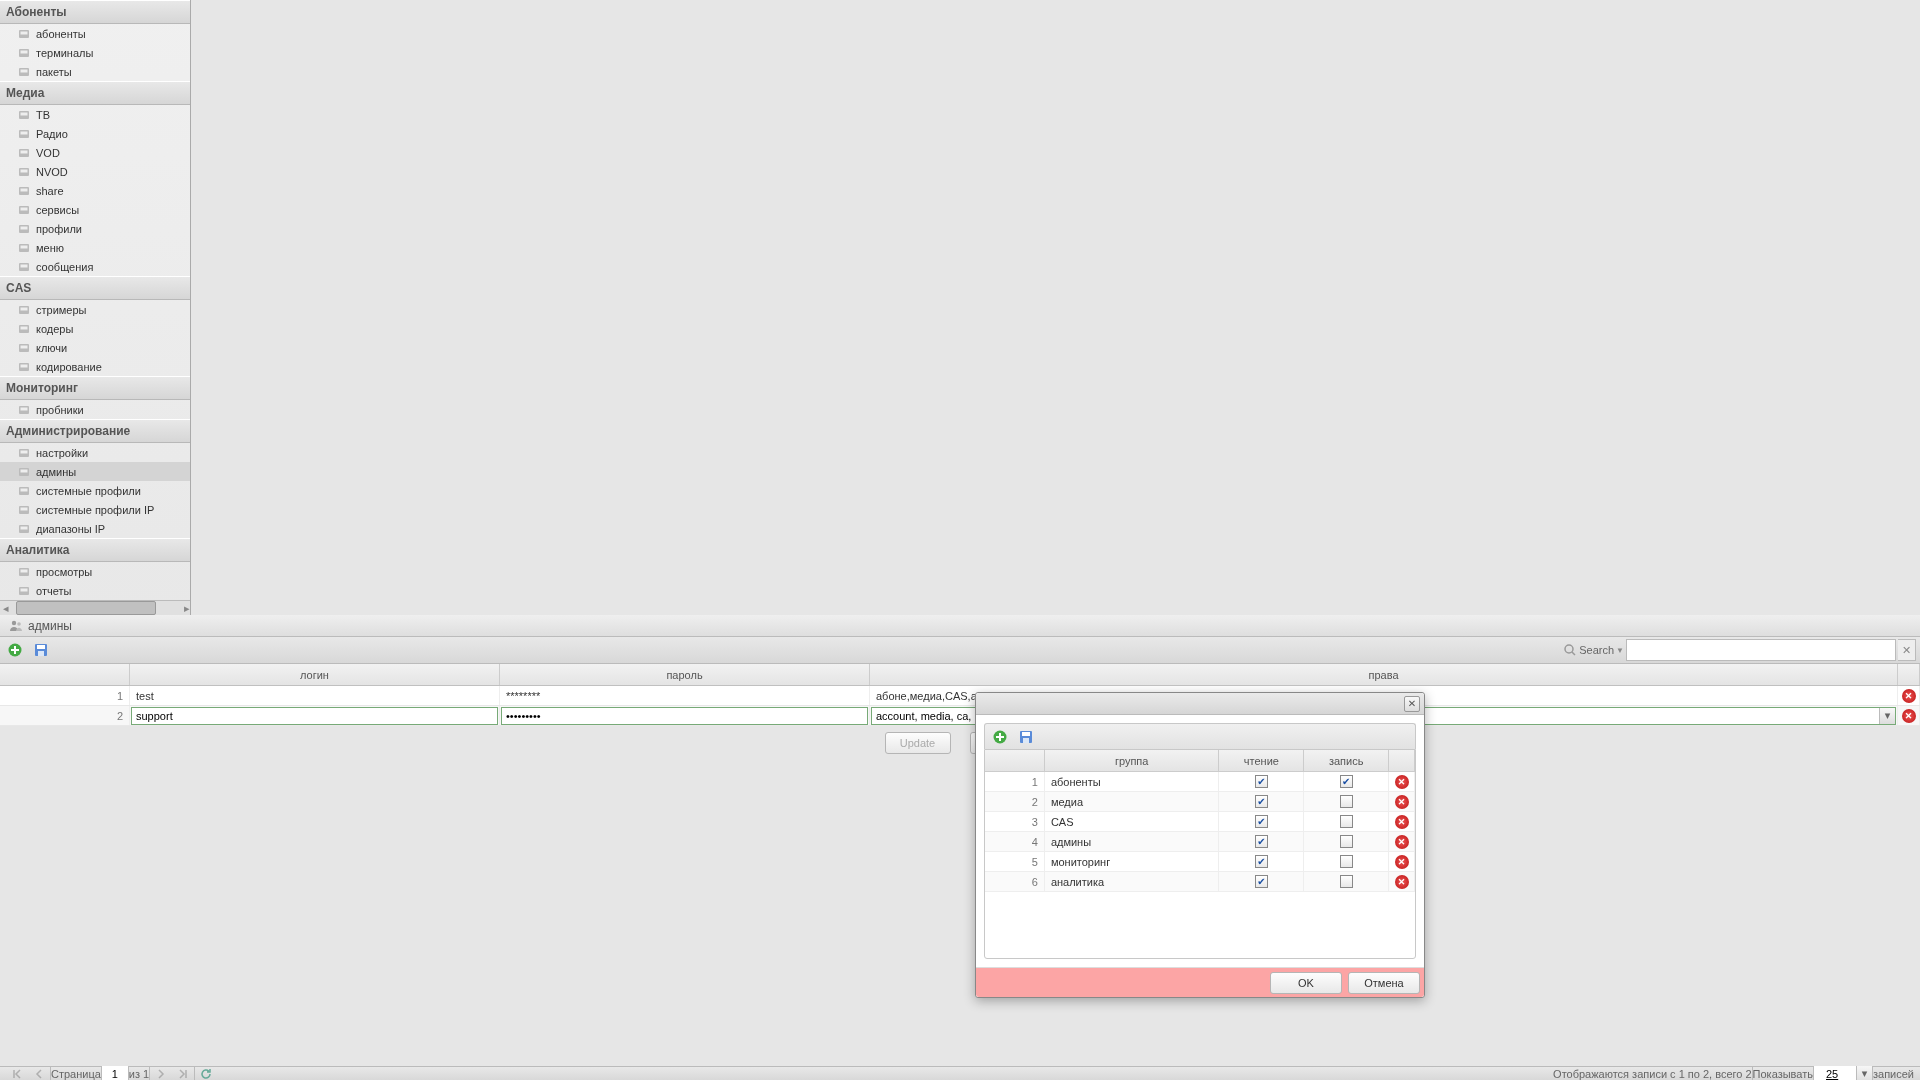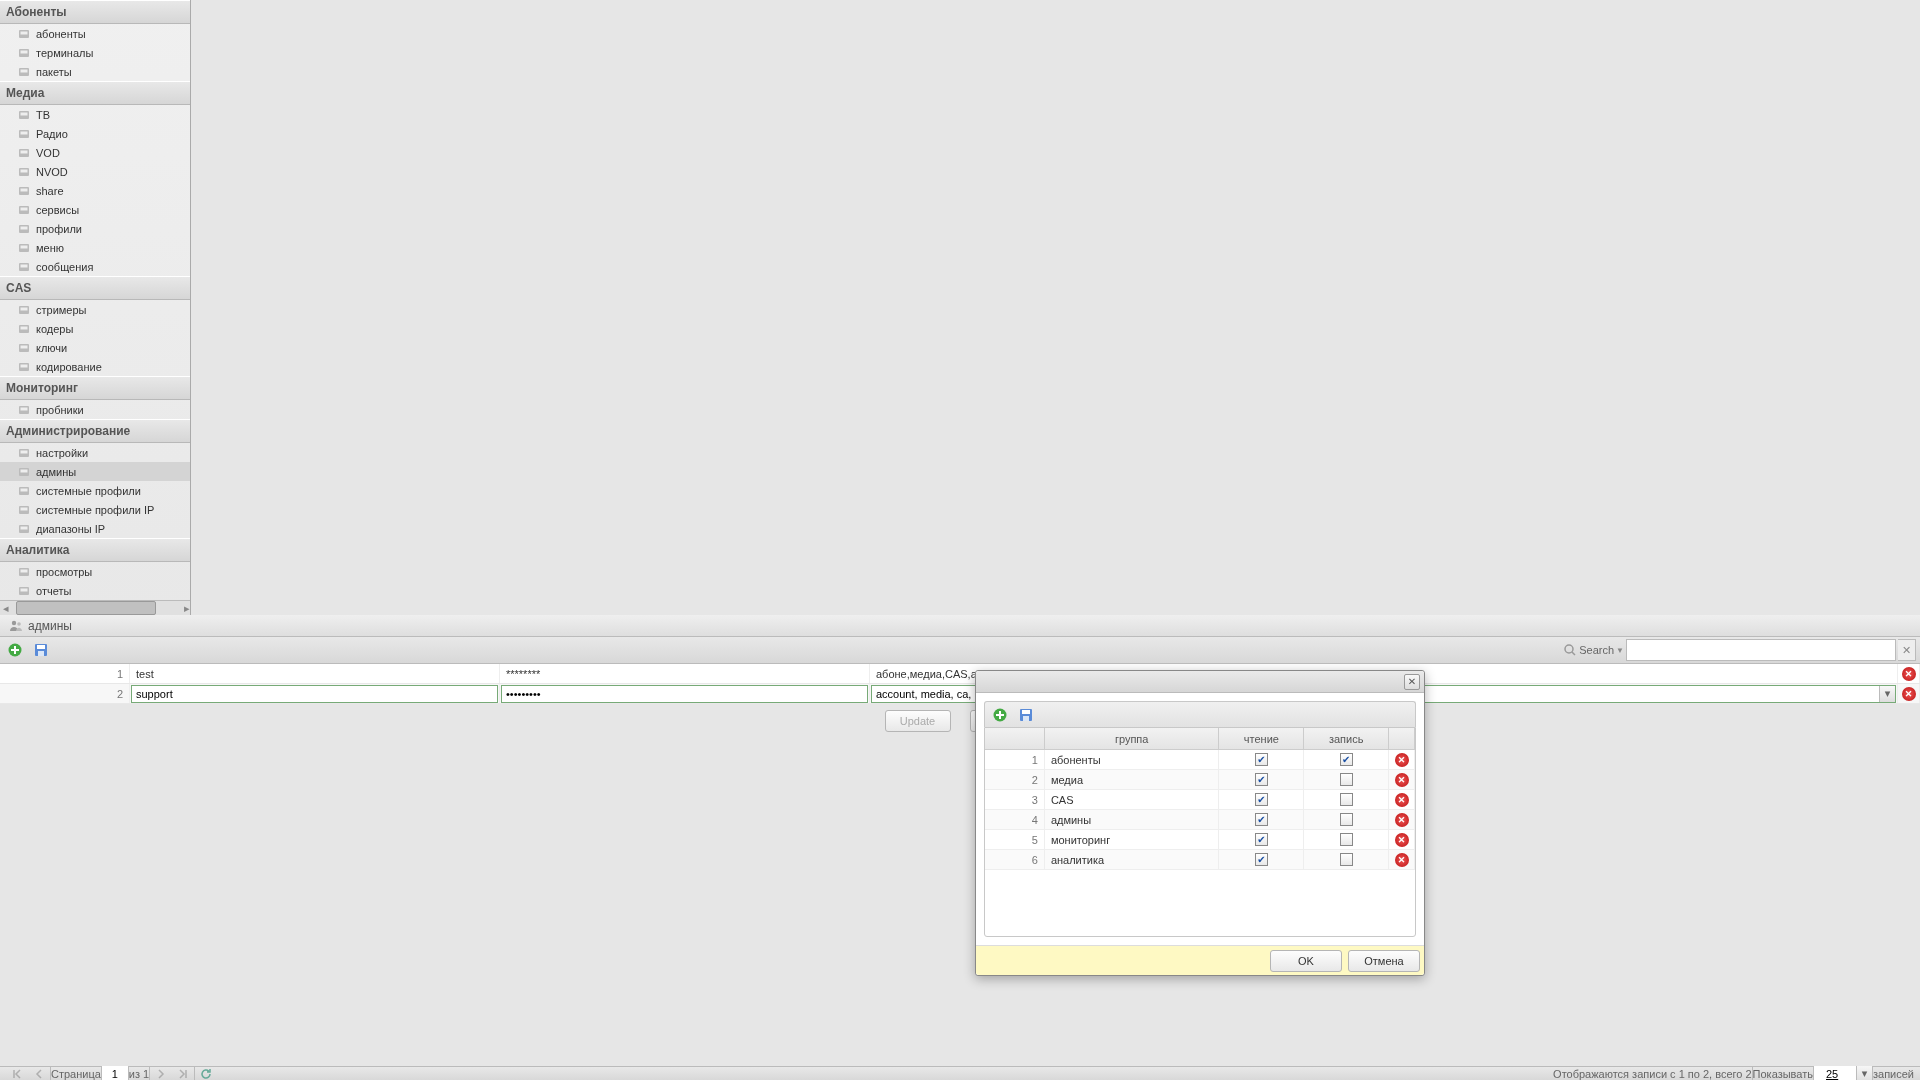--- a/index.html
+++ b/index.html
@@ -60,21 +60,21 @@
 .pg-head .gh-cell { font-size: 11px; }
 .pg-row { display: flex; height: 20px; border-bottom: 1px solid #eee; }
 .pg-row.alt { background: #fafafa; }
 .pgc { border-right: 1px solid #eee; display: flex; align-items: center; padding: 0 6px; }
 .pcol-num { width: 60px; justify-content: flex-end; color: #777; }
 .pcol-group { width: 175px; }
 .pcol-read { width: 85px; justify-content: center; }
 .pcol-write { width: 85px; justify-content: center; }
 .pcol-del { width: 26px; justify-content: center; padding: 0; }
 .chk { width: 13px; height: 13px; border: 1px solid #888; background: linear-gradient(#fff,#e8e8e8); display: inline-flex; align-items: center; justify-content: center; font-size: 10px; color: #1a4fa3; cursor: pointer; }
-.popup-ft { height: 30px; display: flex; align-items: center; justify-content: flex-end; gap: 6px; padding: 0 4px; border-top: 1px solid #ddd; background: #fef9c3; border-radius: 0 0 3px 3px; }
+.popup-ft { height: 30px; display: flex; align-items: center; justify-content: flex-end; gap: 6px; padding: 0 4px; border-top: 1px solid #ddd; background: #fca5a5; border-radius: 0 0 3px 3px; }
 .collapse-handle { position: absolute; left: -1px; top: 50%; width: 6px; height: 30px; background: #ddd; border: 1px solid #bbb; cursor: pointer; display:flex; align-items:center; justify-content:center; color:#888; font-size:8px;}
 svg { display: block; }
 </style>
 </head>
 <body>
 
 <div class="app">
 
   <div class="sidebar">
     <div class="sidebar-inner" id="sidebar-inner">
@@ -345,20 +345,27 @@
               <path d="M9 9l3 3" stroke="#999" stroke-width="1.5"></path>
             </svg>
           <span>Search</span>
           <span style="font-size:8px;color:#888;">▼</span>
         </span>
         <input class="search-input" value="" style="">
         <span class="search-clear">✕</span>
       </div>
     </div>
 
+    <div class="grid-head">
+      <div class="gh-cell col-num"></div>
+      <div class="gh-cell col-login">логин</div>
+      <div class="gh-cell col-pass">пароль</div>
+      <div class="gh-cell col-rights">права</div>
+      <div class="gh-cell col-del"></div>
+    </div>
 
     <div class="content-body">
       <div class="grid-body" id="grid-body">
           <div class="grid-row">
             <div class="gc col-num num">1</div>
             <div class="gc col-login">test</div>
             <div class="gc col-pass">********</div>
             <div class="gc col-rights">абоне,медиа,CAS,админ,монит,анали</div>
             <div class="gc col-del">
               <span class="row-del">✕</span>

